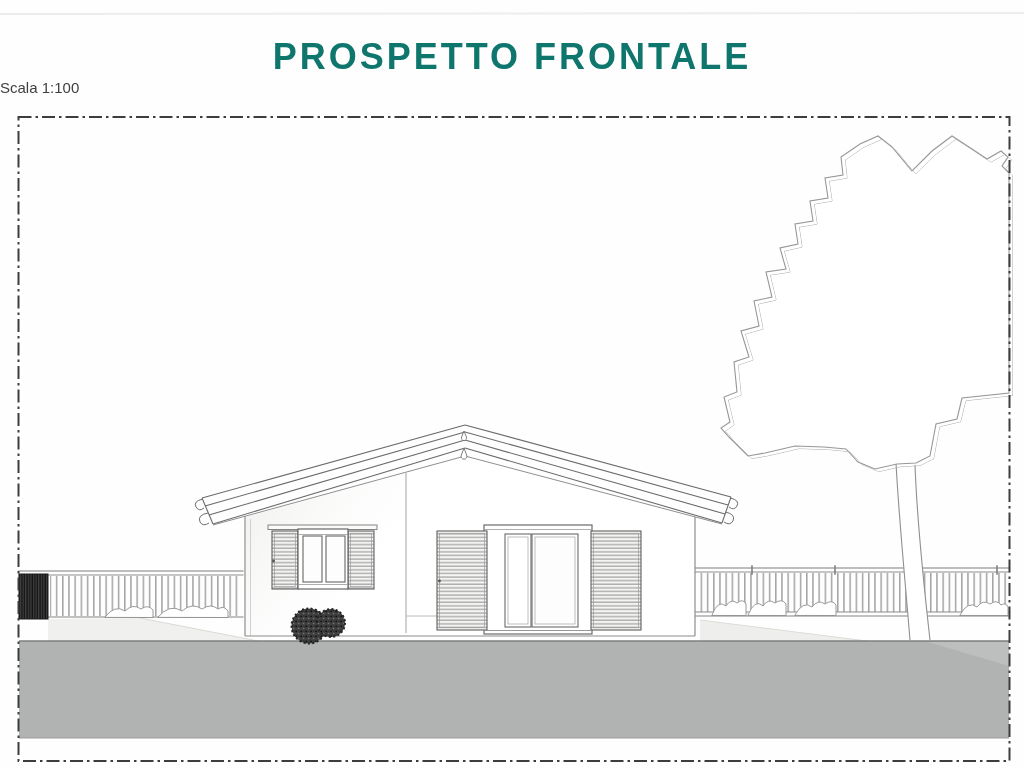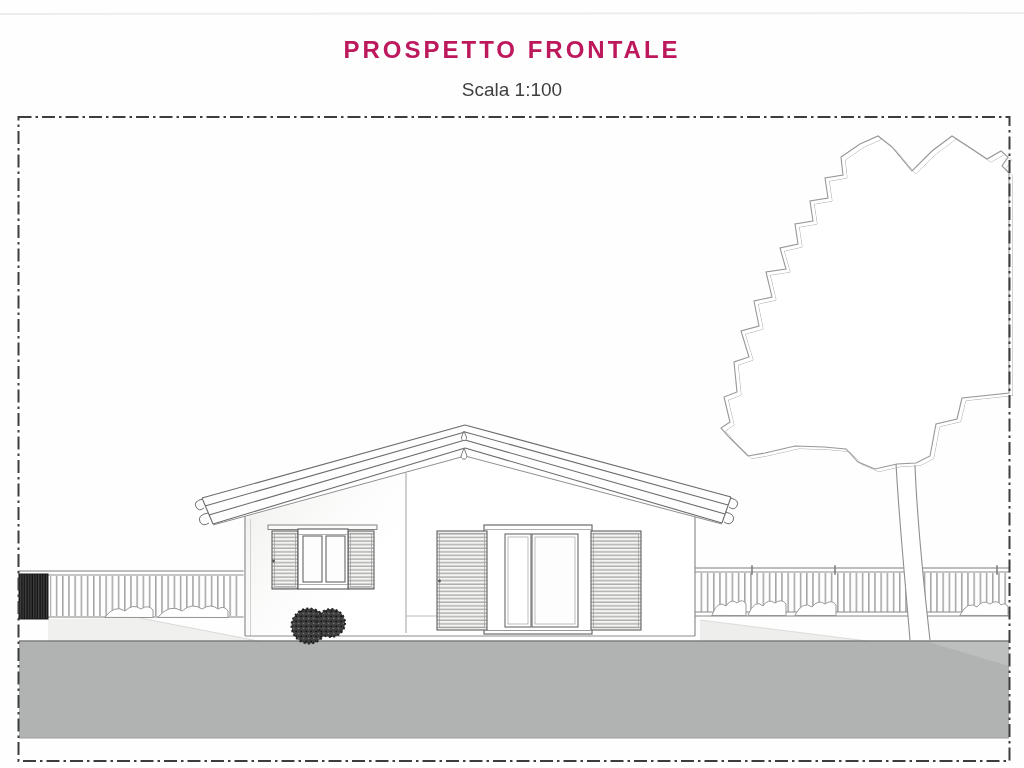--- a/index.html
+++ b/index.html
@@ -2,25 +2,25 @@
 <html><head>
 <meta charset="utf-8">
 <style>
   html,body{margin:0;padding:0;}
   body{
     width:1024px;height:768px;position:relative;overflow:hidden;
     background:#fefefe;font-family:"Liberation Sans",sans-serif;
   }
   .title{
     position:absolute;top:36px;left:0;width:1024px;text-align:center;
-    font-size:24px;font-weight:700;letter-spacing:3px;color:#be185d;
+    font-size:36px;font-weight:700;letter-spacing:3px;color:#0f766e;
   }
   .subtitle{
-    position:absolute;top:79px;left:0;width:1024px;text-align:center;
-    font-size:19px;color:#3f3f3f;
+    position:absolute;top:79px;left:0;width:1024px;text-align:left;
+    font-size:15px;color:#3f3f3f;
   }
   svg.scene{position:absolute;top:0;left:0;}
 </style>
 </head>
 <body>
 
 <div class="title">PROSPETTO FRONTALE</div>
 <div class="subtitle">Scala 1:100</div>
 
 <svg class="scene" width="1024" height="768" viewBox="0 0 1024 768">

